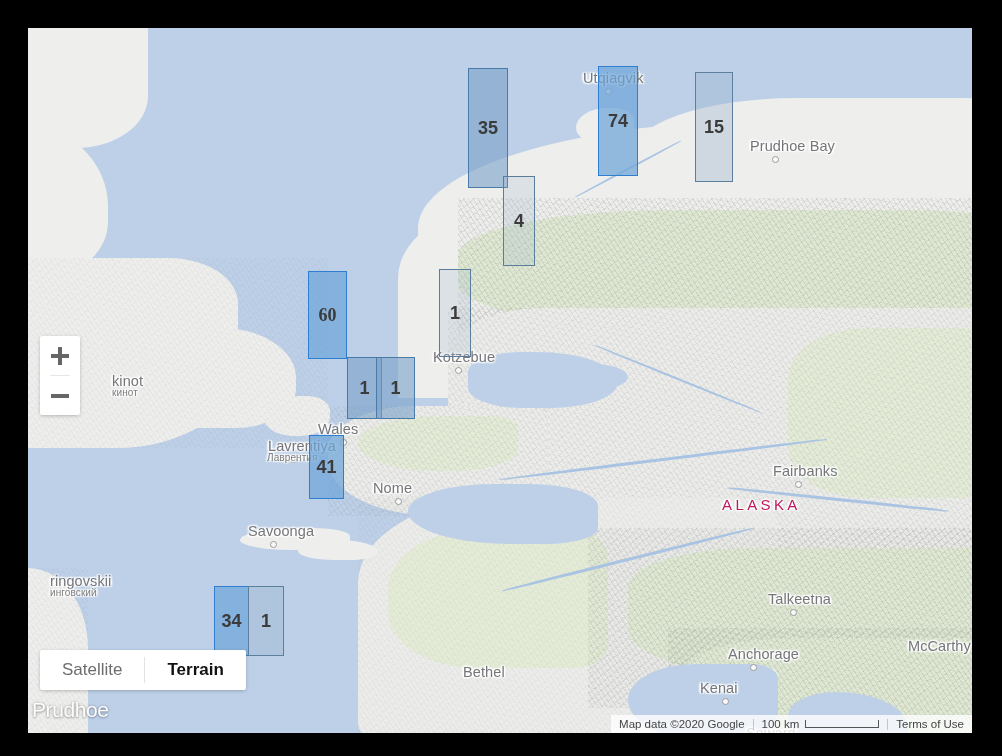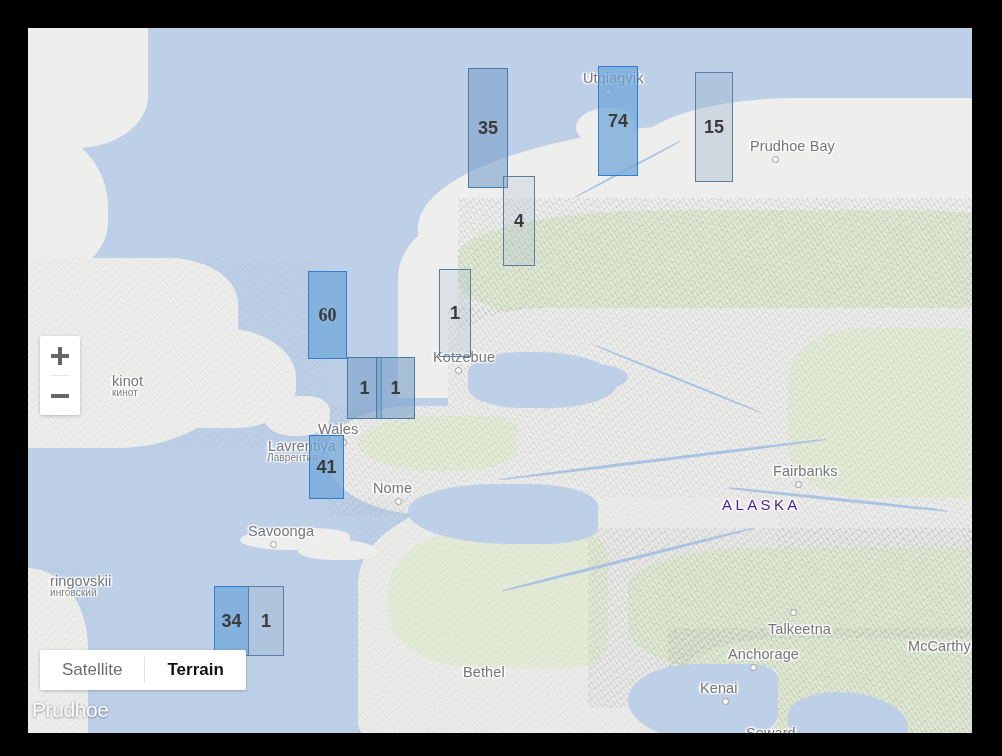--- a/index.html
+++ b/index.html
@@ -44,21 +44,21 @@
     position:absolute;white-space:nowrap;color:#7d7d7d;
     text-shadow:
       -1.4px -1.4px 1.6px #fff, 1.4px -1.4px 1.6px #fff,
       -1.4px  1.4px 1.6px #fff, 1.4px  1.4px 1.6px #fff,
        0 0 3px #fff;
     font-size:14px;font-weight:400;letter-spacing:.1px;
     pointer-events:none;
   }
   .lbl.city{color:#76767a;font-size:14.5px;}
   .lbl.cyr{font-size:10px;}
-  .lbl.region{color:#4c1d95;font-size:15px;letter-spacing:3.4px;font-weight:400;}
+  .lbl.region{color:#be185d;font-size:15px;letter-spacing:3.4px;font-weight:400;}
   .dot{
     position:absolute;width:5px;height:5px;border:1.4px solid #9a9a9a;
     background:#fafafa;border-radius:50%;
   }
 
   
   .cell{
     position:absolute;box-sizing:border-box;
     display:flex;align-items:center;justify-content:center;
     font-size:18px;font-weight:700;color:#3b3b3b;
@@ -203,21 +203,21 @@
         <div class="dot" style="left: 242px; top: 513px;"></div>
         <div class="lbl city" style="left: 435px; top: 636px; text-align: right;">Bethel</div>
         <div class="lbl city" style="left: 745px; top: 435px;">Fairbanks</div>
         <div class="dot" style="left: 767px; top: 453px;"></div>
         <div class="lbl city" style="left: 700px; top: 618px;">Anchorage</div>
         <div class="dot" style="left: 722px; top: 636px;"></div>
         <div class="lbl city" style="left: 672px; top: 652px;">Kenai</div>
         <div class="dot" style="left: 694px; top: 670px;"></div>
         <div class="lbl city" style="left: 718px; top: 697px;">Seward</div>
         <div class="lbl city" style="left: 880px; top: 610px;">McCarthy</div>
-        <div class="lbl city" style="left: 740px; top: 593px;">Talkeetna</div>
+        <div class="lbl city" style="left: 740px; top: 563px;">Talkeetna</div>
         <div class="dot" style="left: 762px; top: 581px;"></div>
         <div class="lbl region" style="left: 694px; top: 468px;">ALASKA</div>
         <div class="lbl city" style="left: 240px; top: 410px;">Lavrentiya</div>
         <div class="dot" style="left: 262px; top: 428px;"></div>
         <div class="lbl cyr" style="left: 239px; top: 424px;">Лаврентия</div>
         <div class="lbl city" style="left: 84px; top: 345px;">kinot</div>
         <div class="lbl cyr" style="left: 84px; top: 359px;">кинот</div>
         <div class="lbl city" style="left: 22px; top: 545px;">ringovskii</div>
         <div class="lbl cyr" style="left: 22px; top: 559px;">инговский</div>
       </div>
@@ -269,14 +269,24 @@
     </div>
 
     <div id="maptype">
       <div class="mt inactive">Satellite</div>
       <div class="mtsep"></div>
       <div class="mt active">Terrain</div>
     </div>
 
     <div id="glogo">Prudhoe</div>
 
+    <div id="attrib">
+      <span class="seg">Map data ©2020 Google</span>
+      <span class="vdiv"></span>
+      <span class="seg">
+        <span>100 km</span>
+        <span class="scalebar"></span>
+      </span>
+      <span class="vdiv"></span>
+      <span class="seg">Terms of Use</span>
+    </div>
   </div>
 </div>
 
 </body></html>

